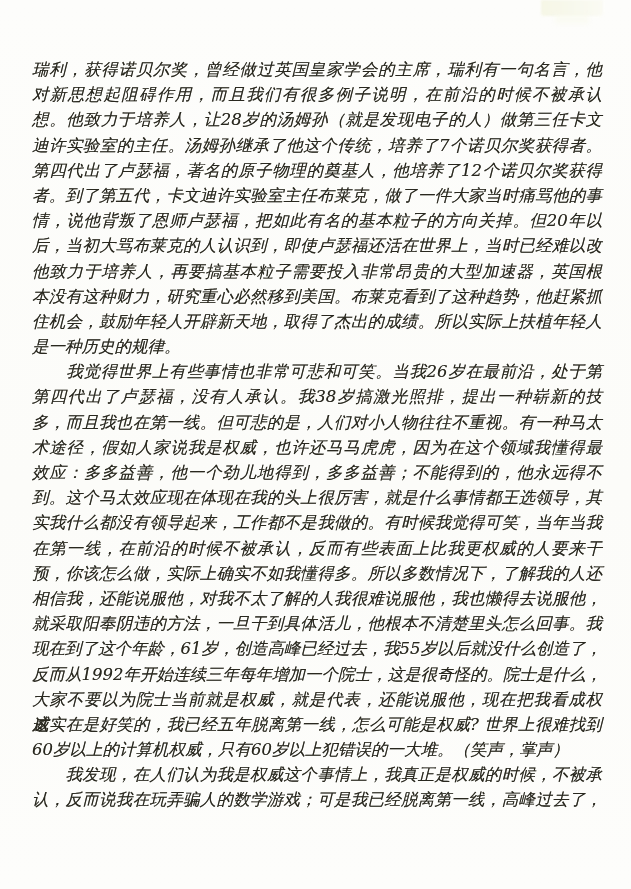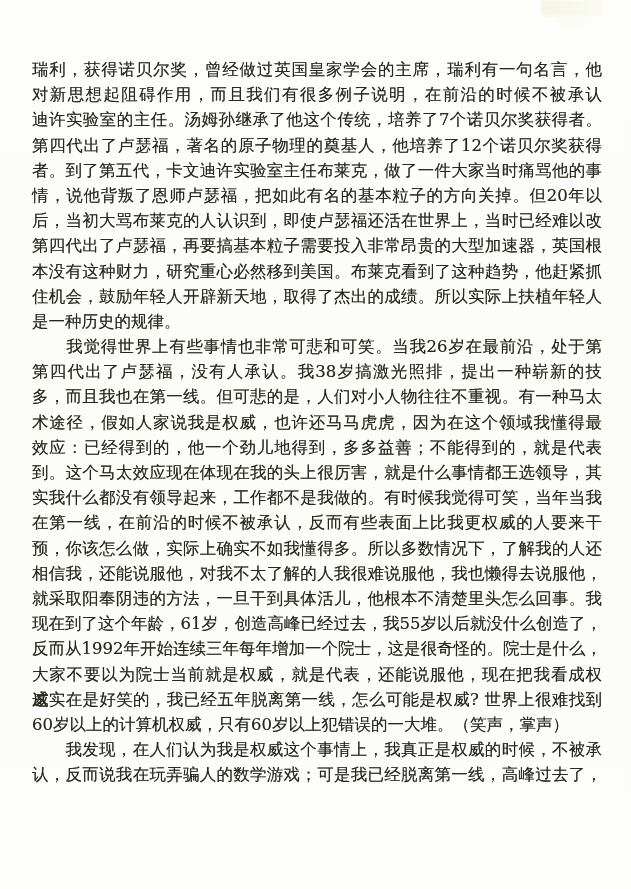--- a/index.html
+++ b/index.html
@@ -25,50 +25,51 @@
   .text-block{
     position:absolute;left:32px;top:57px;width:570px;
     color:#29281f;
     font-size:16.5px;line-height:25.2px;
     text-shadow:0 0 .4px rgba(40,38,30,.55);
   }
   .line{
     text-align:justify;
     text-align-last:justify;
     text-justify:inter-character;
-    height:25.2px;overflow:visible;
+    height:25.2px;overflow:visible;font-style:italic;
   }
   .line.noju{
     text-align-last:left;
   }
 </style>
 </head>
 <body>
 
 <div class="page">
   <div class="scan-artifact"></div>
   <div class="scan-artifact2"></div>
 
   <div class="text-block">
     <div class="line">瑞利，获得诺贝尔奖，曾经做过英国皇家学会的主席，瑞利有一句名言，他</div>
     <div class="line">对新思想起阻碍作用，而且我们有很多例子说明，在前沿的时候不被承认</div>
+    <div class="line">想。他致力于培养人，让28岁的汤姆孙（就是发现电子的人）做第三任卡文</div>
     <div class="line">迪许实验室的主任。汤姆孙继承了他这个传统，培养了7个诺贝尔奖获得者。</div>
     <div class="line">第四代出了卢瑟福，著名的原子物理的奠基人，他培养了12个诺贝尔奖获得</div>
     <div class="line">者。到了第五代，卡文迪许实验室主任布莱克，做了一件大家当时痛骂他的事</div>
     <div class="line">情，说他背叛了恩师卢瑟福，把如此有名的基本粒子的方向关掉。但20年以</div>
     <div class="line">后，当初大骂布莱克的人认识到，即使卢瑟福还活在世界上，当时已经难以改</div>
-    <div class="line">第四代出了卢瑟福，再要搞基本粒子需要投入非常昂贵的大型加速器，英国根</div>
+    <div class="line">他致力于培养人，再要搞基本粒子需要投入非常昂贵的大型加速器，英国根</div>
     <div class="line">本没有这种财力，研究重心必然移到美国。布莱克看到了这种趋势，他赶紧抓</div>
     <div class="line">住机会，鼓励年轻人开辟新天地，取得了杰出的成绩。所以实际上扶植年轻人</div>
     <div class="line noju">是一种历史的规律。</div>
     <div class="line">　　我觉得世界上有些事情也非常可悲和可笑。当我26岁在最前沿，处于第</div>
     <div class="line">第四代出了卢瑟福，没有人承认。我38岁搞激光照排，提出一种崭新的技</div>
     <div class="line">多，而且我也在第一线。但可悲的是，人们对小人物往往不重视。有一种马太</div>
     <div class="line">术途径，假如人家说我是权威，也许还马马虎虎，因为在这个领域我懂得最</div>
-    <div class="line">效应：已经得到的，他一个劲儿地得到，多多益善；不能得到的，就是代表</div>
+    <div class="line">效应：多多益善，他一个劲儿地得到，多多益善；不能得到的，他永远得不</div>
     <div class="line">到。这个马太效应现在体现在我的头上很厉害，就是什么事情都王选领导，其</div>
     <div class="line">实我什么都没有领导起来，工作都不是我做的。有时候我觉得可笑，当年当我</div>
     <div class="line">在第一线，在前沿的时候不被承认，反而有些表面上比我更权威的人要来干</div>
     <div class="line">预，你该怎么做，实际上确实不如我懂得多。所以多数情况下，了解我的人还</div>
     <div class="line">相信我，还能说服他，对我不太了解的人我很难说服他，我也懒得去说服他，</div>
     <div class="line">就采取阳奉阴违的方法，一旦干到具体活儿，他根本不清楚里头怎么回事。我</div>
     <div class="line">现在到了这个年龄，61岁，创造高峰已经过去，我55岁以后就没什么创造了，</div>
     <div class="line">反而从1992年开始连续三年每年增加一个院士，这是很奇怪的。院士是什么，</div>
     <div class="line">大家不要以为院士当前就是权威，就是代表，还能说服他，现在把我看成权威，</div>
     <div class="line">这实在是好笑的，我已经五年脱离第一线，怎么可能是权威? 世界上很难找到</div>

